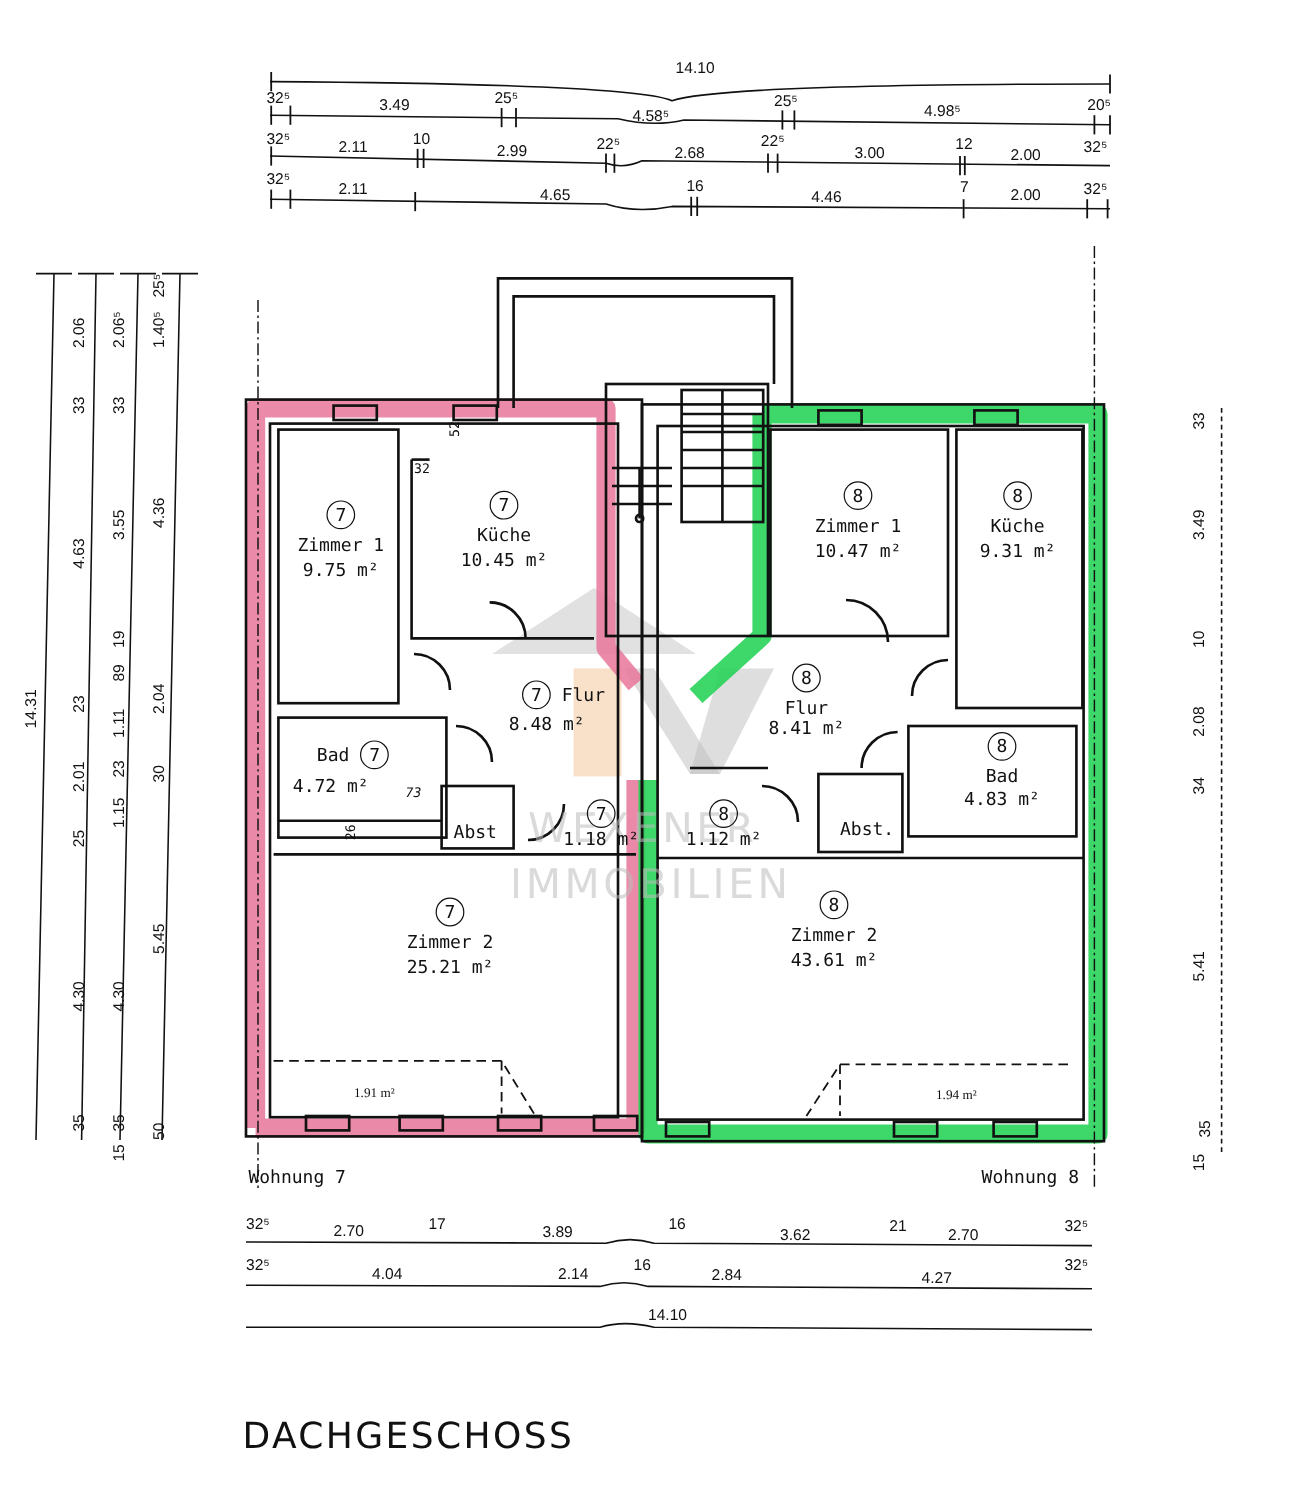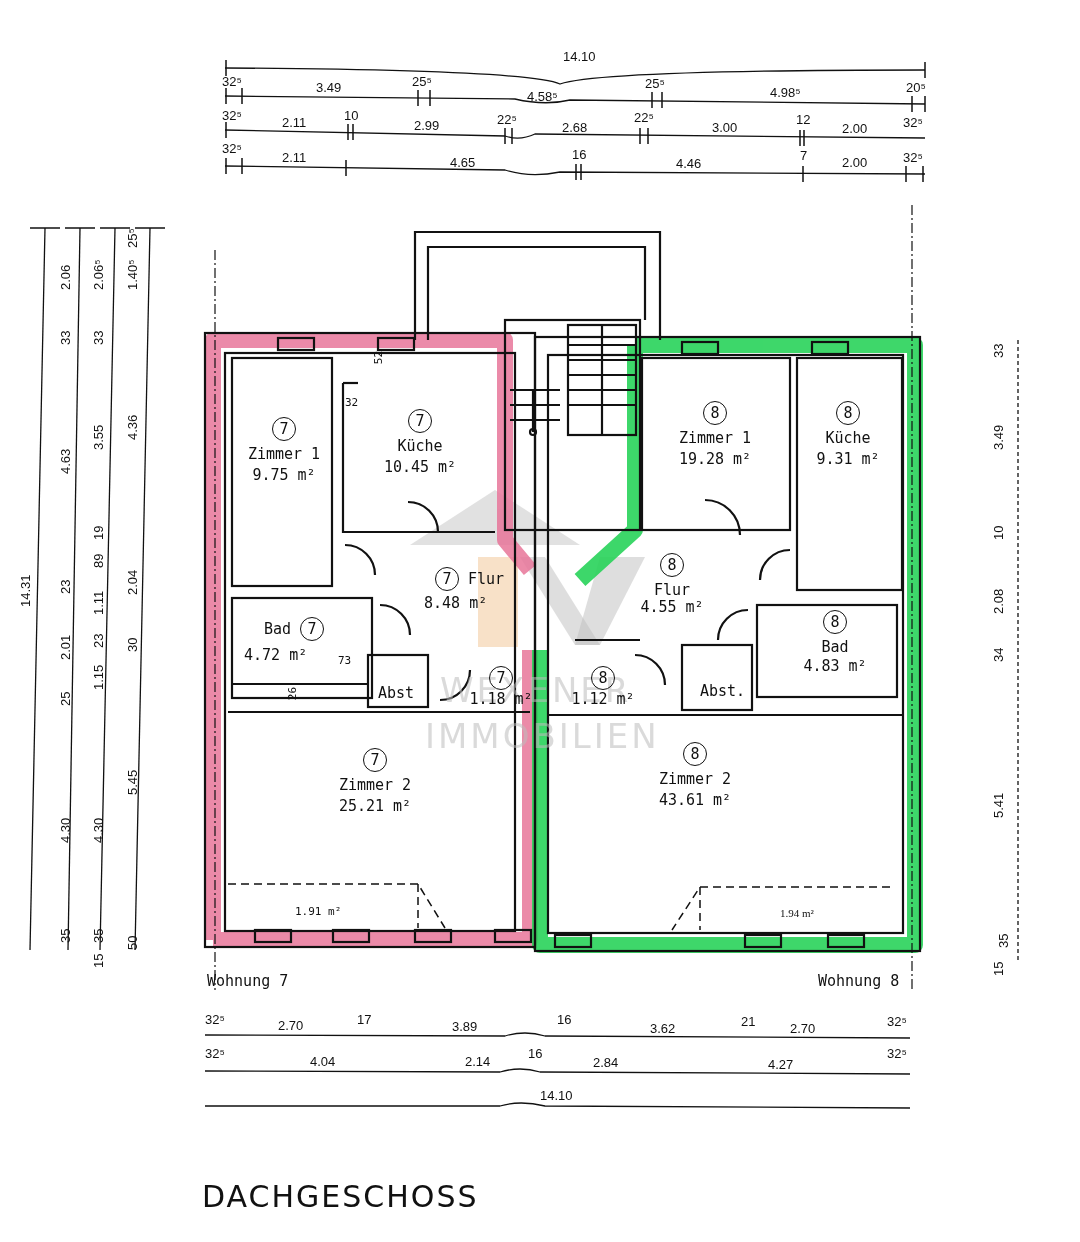--- a/index.html
+++ b/index.html
@@ -279,48 +279,48 @@
   <span>Flur</span>
 </div>
 <div class="htxt" style="left:424px; top:596px;">8.48 m²</div>
 <div class="htxt" style="left:264px; top:617px;">
   <span>Bad</span>
   <span class="circ">7</span>
 </div>
 <div class="htxt" style="left:244px; top:648px;">4.72 m²</div>
 <div class="htxt" style="left:378px; top:686px;">Abst</div>
 <div class="htxt sm" style="left:372px; top:352px; transform:rotate(-90deg);">52</div>
-<div class="htxt sm" style="left:345px; top:385px;margin-top:12px;">32</div>
-<div class="htxt sm" style="left:338px; top:655px;">73</div>
+<div class="htxt sm" style="left:345px; top:385px;">32</div>
+<div class="htxt sm" style="left:338px; top:655px;font-style:italic;">73</div>
 <div class="htxt sm" style="left:286px; top:688px; transform:rotate(-90deg);">26</div>
 <div class="room" style="left:466px; top:666px; width:70px;">
   <span class="circ">7</span>
   <span class="line htxt" style="position:static; margin-top:2px;">1.18 m²</span>
 </div>
 <div class="room" style="left:320px; top:748px; width:110px;">
   <span class="circ">7</span>
   <span class="line htxt" style="position:static;">Zimmer 2</span>
   <span class="line htxt" style="position:static;">25.21 m²</span>
 </div>
-<div class="htxt sm" style="left:295px; top:906px;">1.91 m²</div>
+<div class="htxt sm" style="left:295px; top:906px;font-family:Liberation Serif, serif;">1.91 m²</div>
 
 <div class="room" style="left:660px; top:401px; width:110px;">
   <span class="circ">8</span>
   <span class="line htxt" style="position:static;">Zimmer 1</span>
-  <span class="line htxt" style="position:static;">19.28 m²</span>
+  <span class="line htxt" style="position:static;">10.47 m²</span>
 </div>
 <div class="room" style="left:808px; top:401px; width:80px;">
   <span class="circ">8</span>
   <span class="line htxt" style="position:static;">Küche</span>
   <span class="line htxt" style="position:static;">9.31 m²</span>
 </div>
 <div class="room" style="left:632px; top:553px; width:80px;">
   <span class="circ">8</span>
   <span class="line htxt" style="position:static;">Flur</span>
-  <span class="line htxt" style="position:static; margin-top:2px;">4.55 m²</span>
+  <span class="line htxt" style="position:static; margin-top:2px;">8.41 m²</span>
 </div>
 <div class="room" style="left:790px; top:610px; width:90px;">
   <span class="circ">8</span>
   <span class="line htxt" style="position:static;">Bad</span>
   <span class="line htxt" style="position:static; margin-top:4px;">4.83 m²</span>
 </div>
 <div class="htxt" style="left:700px; top:684px;">Abst.</div>
 <div class="room" style="left:568px; top:666px; width:70px;">
   <span class="circ">8</span>
   <span class="line htxt" style="position:static; margin-top:2px;">1.12 m²</span>

